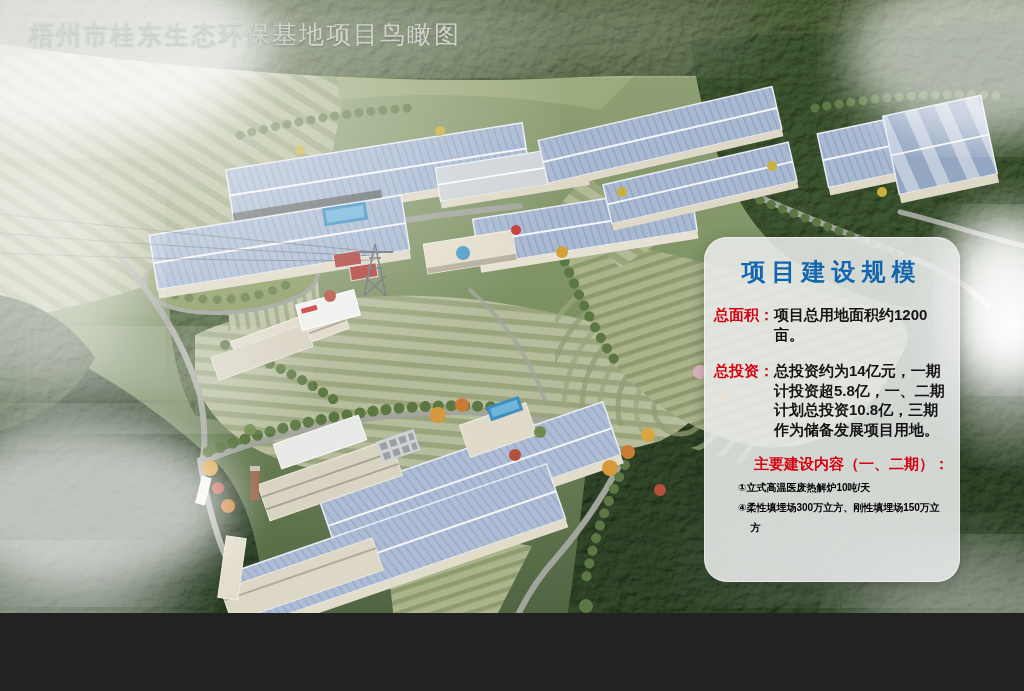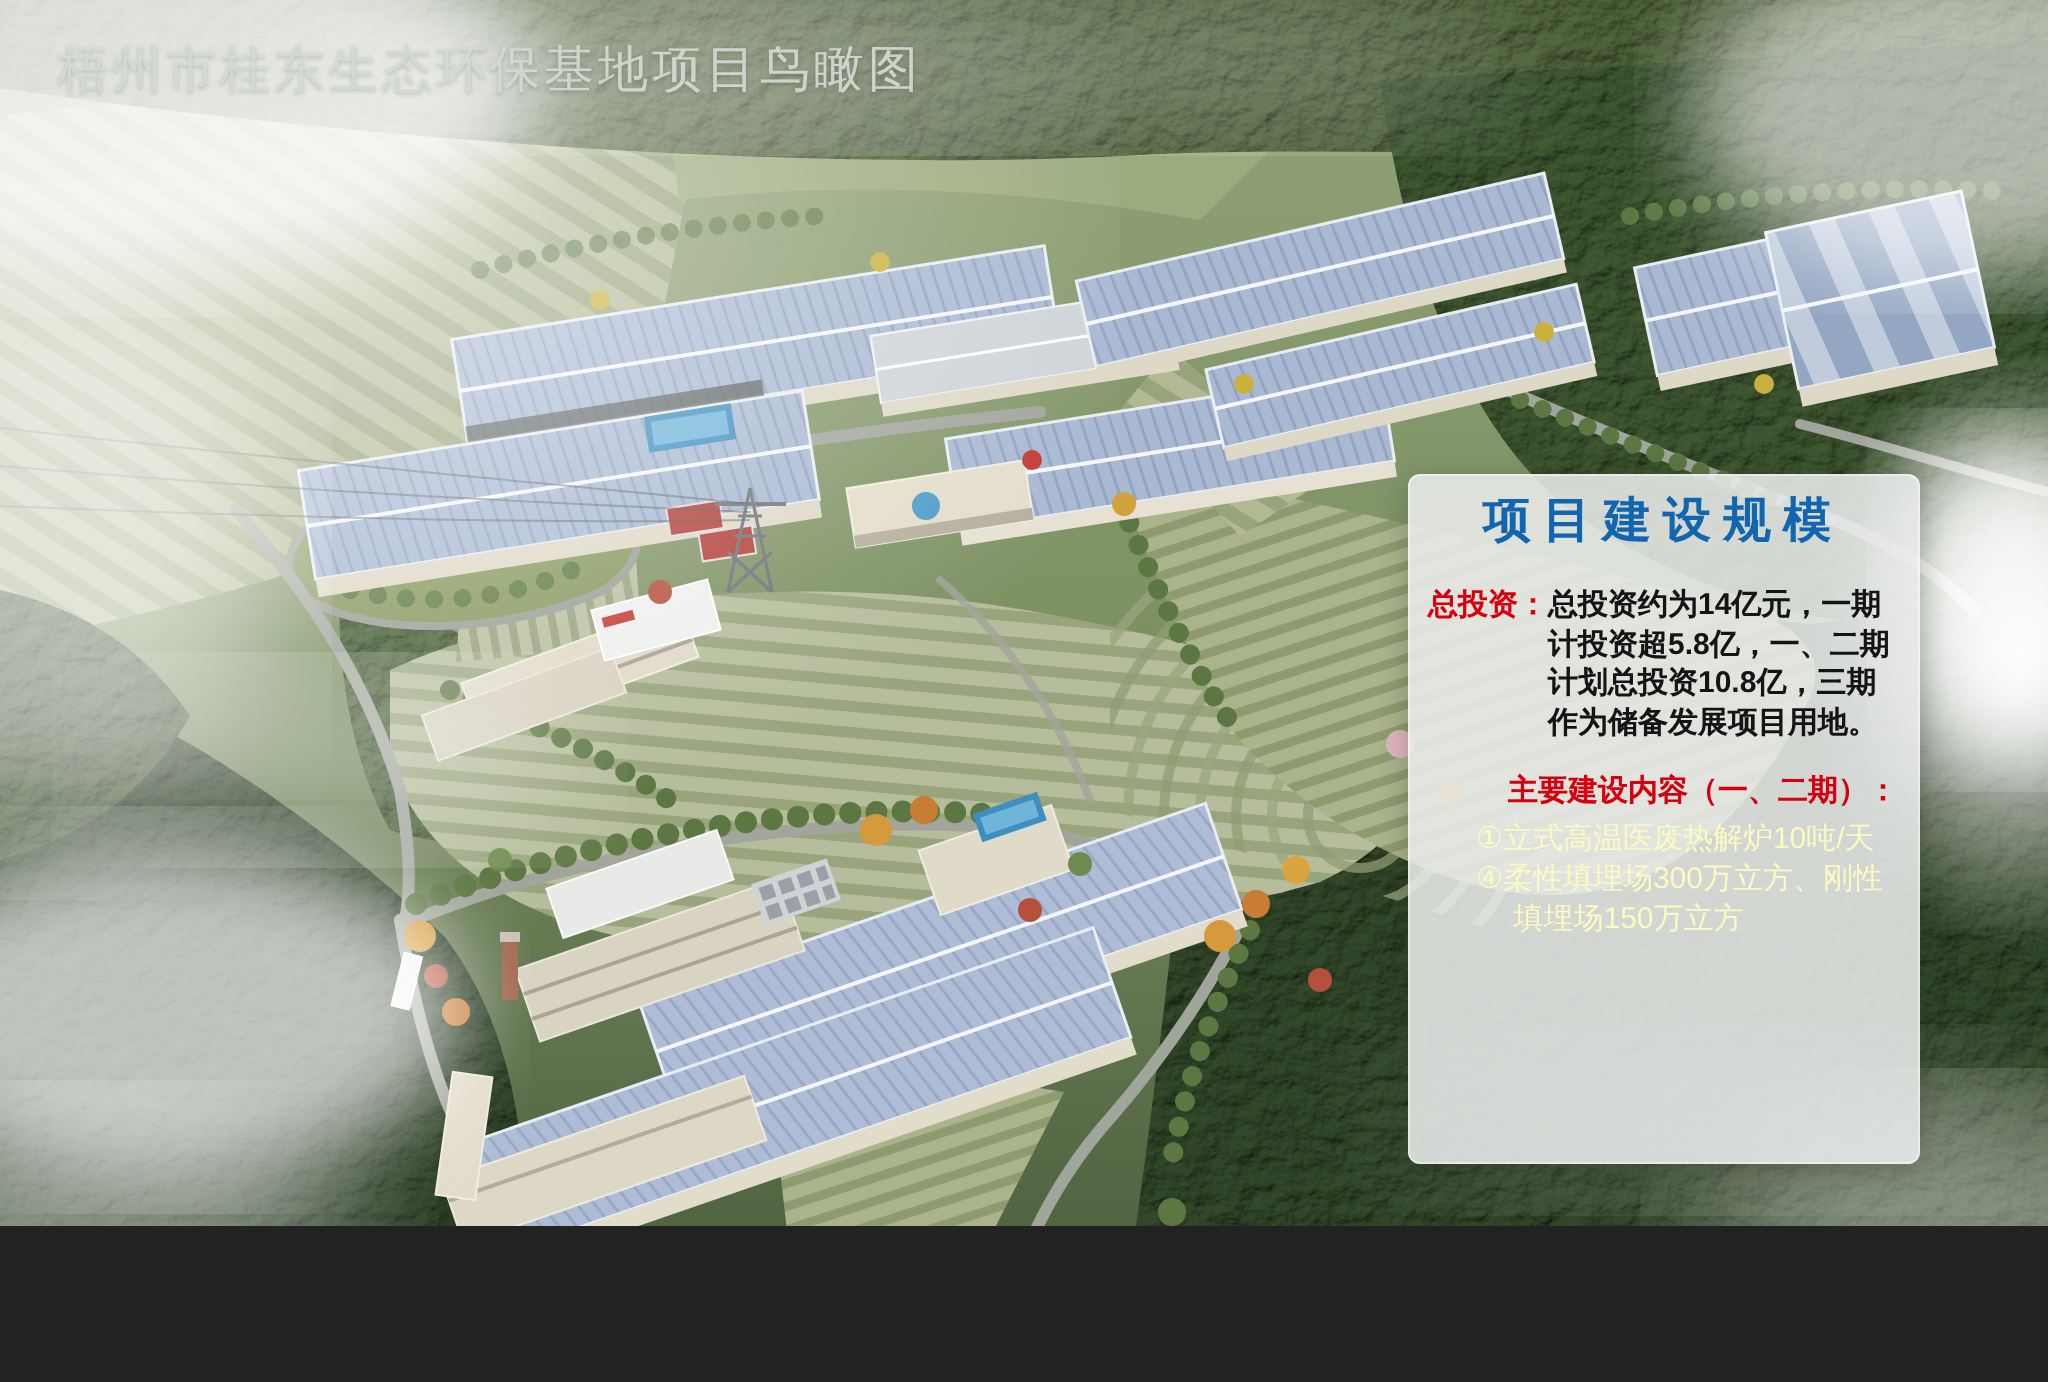--- a/index.html
+++ b/index.html
@@ -13,38 +13,38 @@
   .scene-title{
     position:absolute;left:29px;top:18px;margin:0;
     font-size:25px;font-weight:500;letter-spacing:2px;
     color:rgba(213,218,212,.92);
     text-shadow:0 1px 2px rgba(60,70,55,.25);
     white-space:nowrap;
   }
   
   .panel{
     position:absolute;left:704px;top:237px;width:256px;height:345px;
-    box-sizing:border-box;padding:4px 11px 10px 10px;
+    box-sizing:border-box;padding:16px 11px 10px 10px;
     background:rgba(233,236,234,.88);
-    border-radius:6px;
+    border-radius:23px;
     box-shadow:0 3px 14px rgba(30,40,30,.28), inset 0 0 0 1px rgba(255,255,255,.45);
     display:flex;flex-direction:column;
   }
   .panel-title{
     margin:3px 0 0 0;text-align:center;
     font-size:24px;font-weight:bold;letter-spacing:6px;
     color:#1266b0;
   }
   .p-row{display:flex;align-items:flex-start;margin-top:17px;line-height:19.5px;}
   .p-label{flex:0 0 auto;font-size:15px;font-weight:bold;color:#d7000f;white-space:nowrap;}
   .p-text{flex:1 1 auto;font-size:15px;font-weight:bold;color:#141414;}
   .p-subhead{margin-top:15px;font-size:15px;font-weight:bold;color:#d7000f;line-height:19px;text-align:right;}
   .p-items{list-style:none;margin:5px 0 0 0;padding:0 0 0 24px;}
   .p-items li{
-    font-size:15px;font-weight:normal;color:#fef9c3;line-height:20px;
+    font-size:10px;font-weight:bold;color:#000000;line-height:20px;
     padding-left:1.25em;text-indent:-1.25em;
   }
   
   .builder-caption{
     position:absolute;left:563px;top:628px;width:450px;
     font-size:26px;font-weight:500;letter-spacing:1px;
     color:rgba(232,235,229,.96);
     text-shadow:0 1px 3px rgba(20,30,20,.45);
     white-space:nowrap;
   }
@@ -364,20 +364,24 @@
       <ellipse cx="512" cy="690" rx="320" ry="35" fill="#ffffff" opacity="0.2" filter="url(#b35)"></ellipse>
       <ellipse cx="460" cy="30" rx="300" ry="40" fill="#ffffff" opacity="0.3" filter="url(#b35)"></ellipse>
     </g>
   </svg>
 
   <h1 class="scene-title">梧州市桂东生态环保基地项目鸟瞰图</h1>
 
   <aside class="panel">
     <h2 class="panel-title">项目建设规模</h2>
 
+    <div class="p-row">
+      <span class="p-label">总面积：</span>
+      <span class="p-text">项目总用地面积约1200亩。</span>
+    </div>
 
     <div class="p-row">
       <span class="p-label">总投资：</span>
       <span class="p-text">总投资约为14亿元，一期计投资超5.8亿，一、二期计划总投资10.8亿，三期作为储备发展项目用地。</span>
     </div>
 
     <div class="p-subhead">主要建设内容（一、二期）：</div>
 
     <ul class="p-items">
       <li>①立式高温医废热解炉10吨/天</li>

